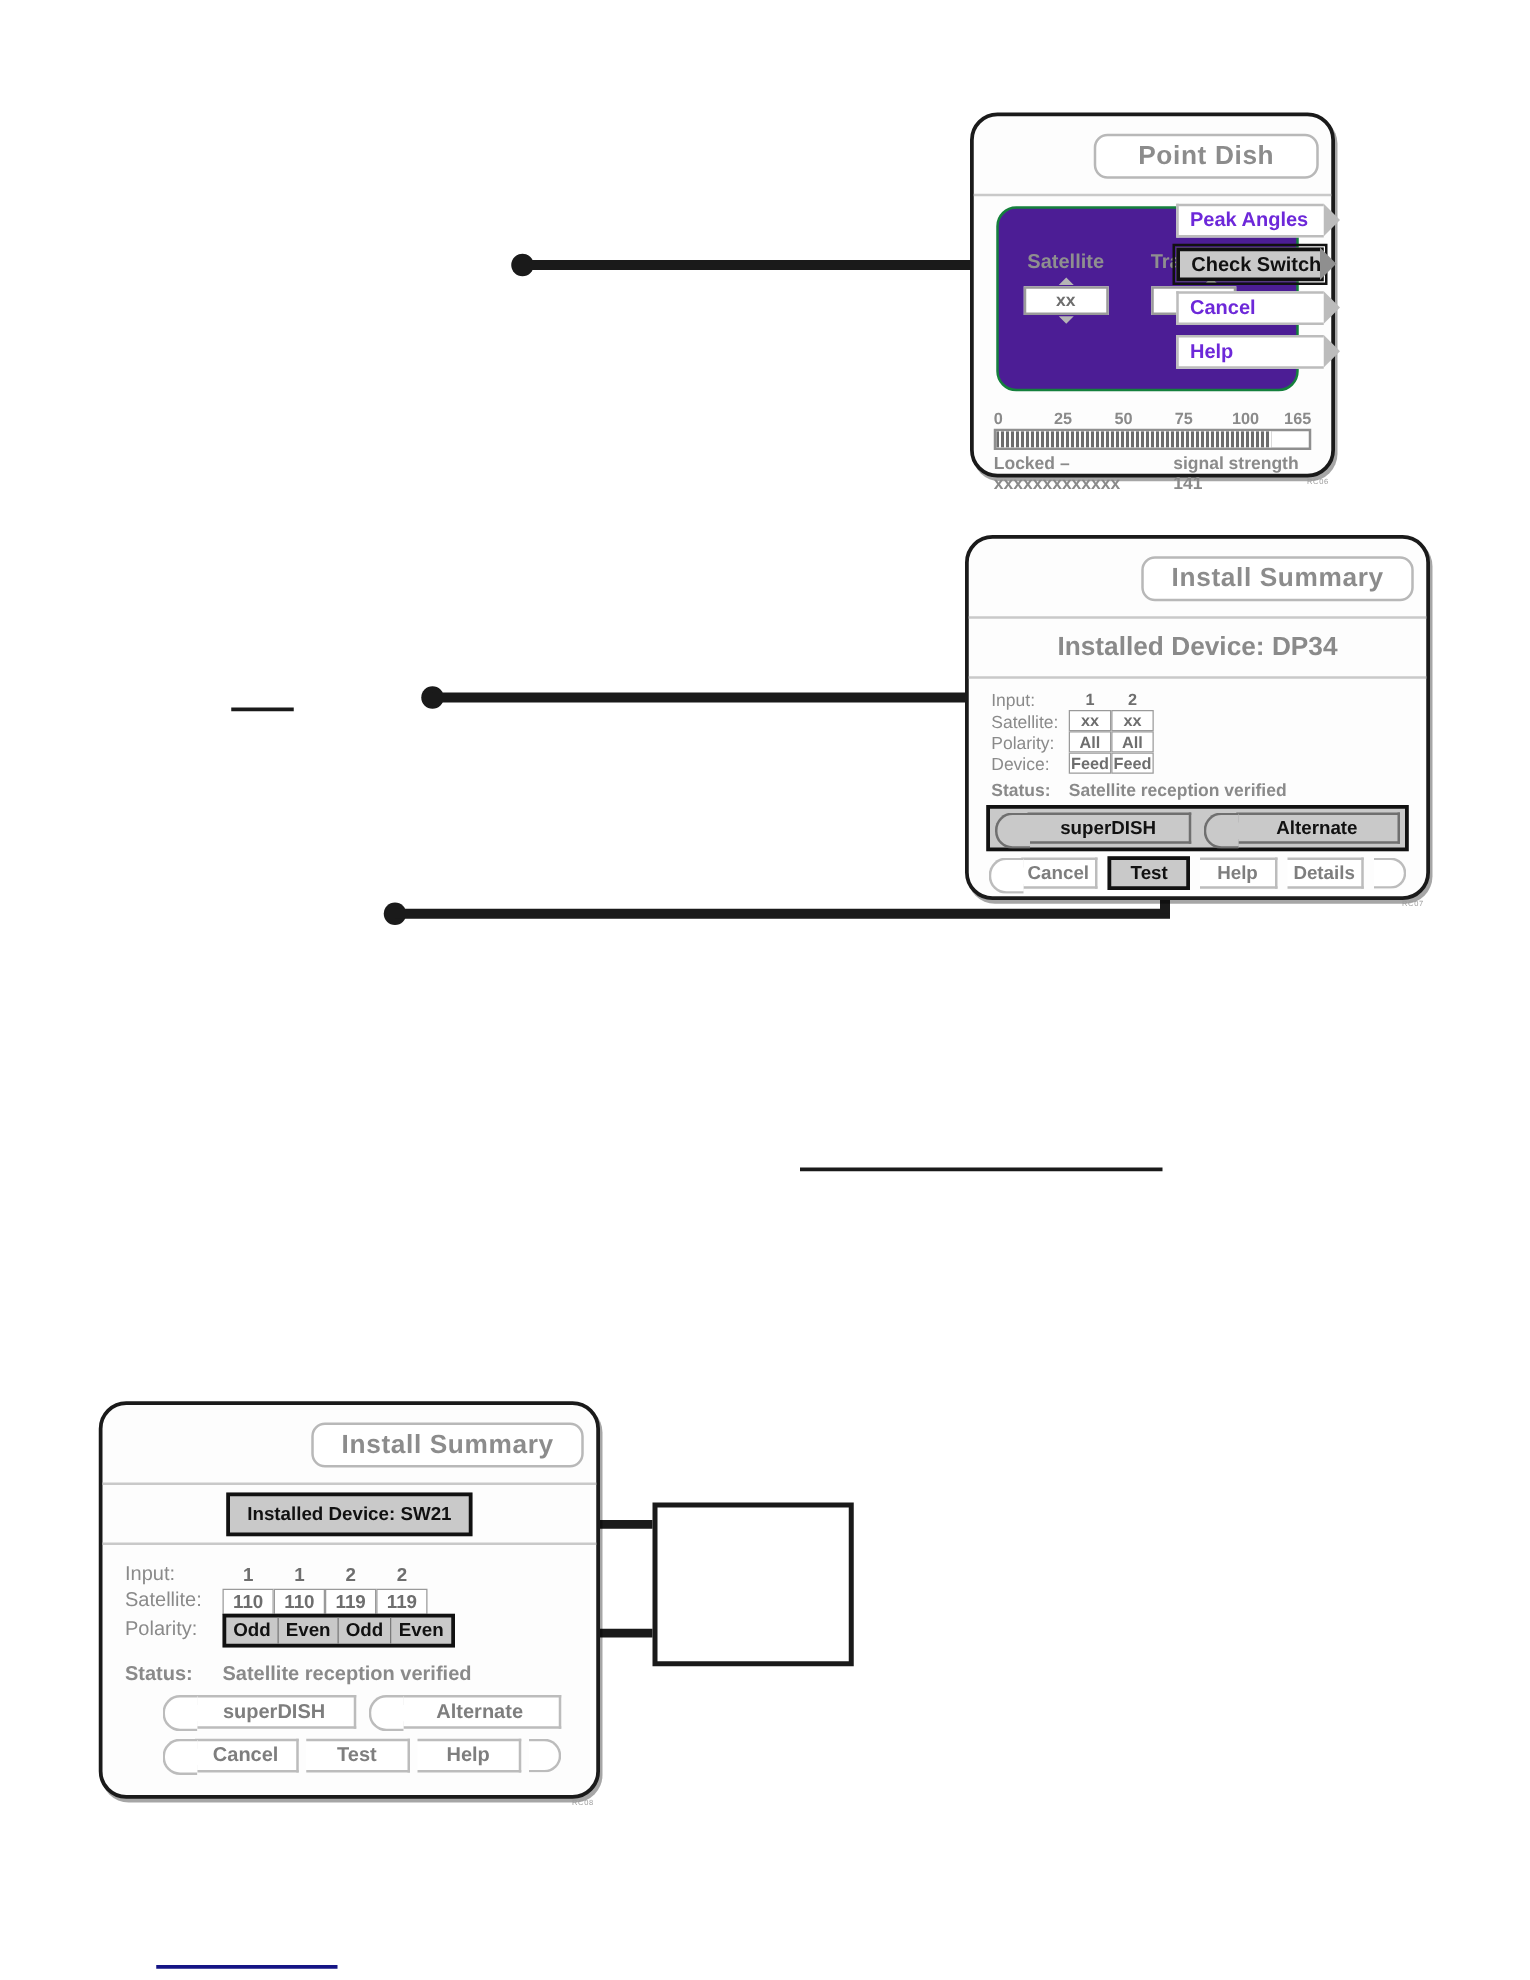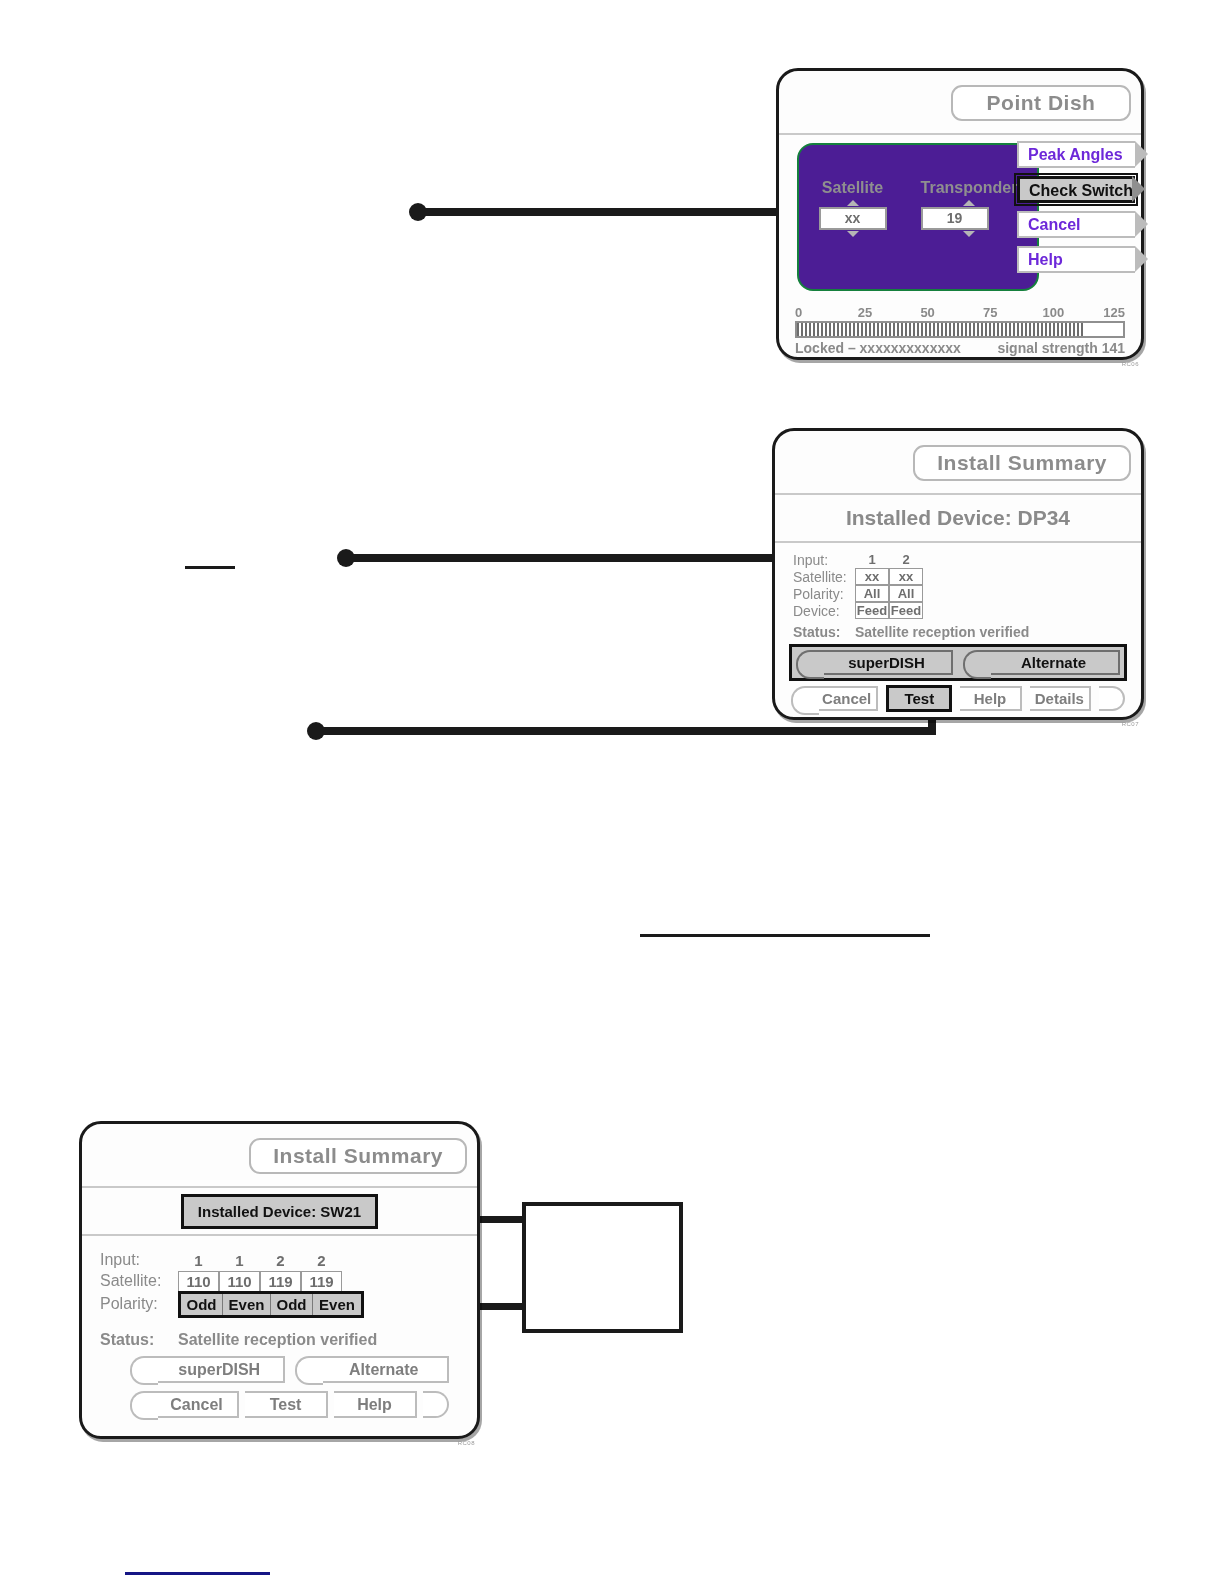--- a/index.html
+++ b/index.html
@@ -220,21 +220,21 @@
   <div class="callout-dot" style="left:307px; top:722px;"></div>
   <div class="callout-line" style="left:316px; top:727px; width:620px; height:8px;"></div>
   <div class="callout-line" style="left:928px; top:686px; width:8px; height:45px;"></div>
 
   <div class="rule" style="left:185px; top:566px; width:50px;"></div>
 
   <div class="rule" style="left:640px; top:934px; width:290px;"></div>
 
   <div class="footer-rule" style="left:125px; top:1572px; width:145px;"></div>
 
-  <div class="panel" style="left:776px; top:68px; width:368px; height:292px;">
+  <div class="panel" style="left:776px; top:90px; width:292px; height:292px;">
     <div class="panel-titlebar">
       <div class="panel-title">Point Dish</div>
     </div>
     <div class="hr-light"></div>
 
     <div class="pd-body">
       <div class="pd-inner-card">
         <div class="pd-fieldrow">
 
           <div class="pd-field">
@@ -262,21 +262,21 @@
       </div>
     </div>
 
     <div class="pd-meter">
       <div class="meter-scale">
         <span style="left:0%">0</span>
         <span style="left:19%">25</span>
         <span style="left:38%">50</span>
         <span style="left:57%">75</span>
         <span style="left:75%">100</span>
-        <span style="right:0%">125</span>
+        <span style="right:0%">165</span>
       </div>
       <div class="meter-bar">
         <div class="meter-fill" id="pd-meter-fill" style="width: 88%;"></div>
       </div>
       <div class="meter-foot">
         <span>Locked – xxxxxxxxxxxxx</span>
         <span>signal strength 141</span>
       </div>
     </div>
 

